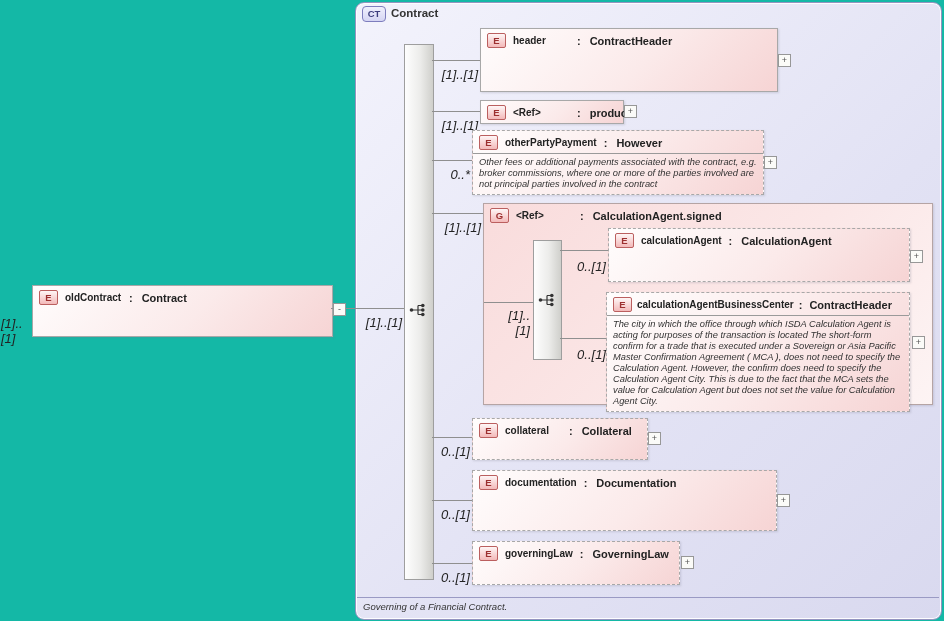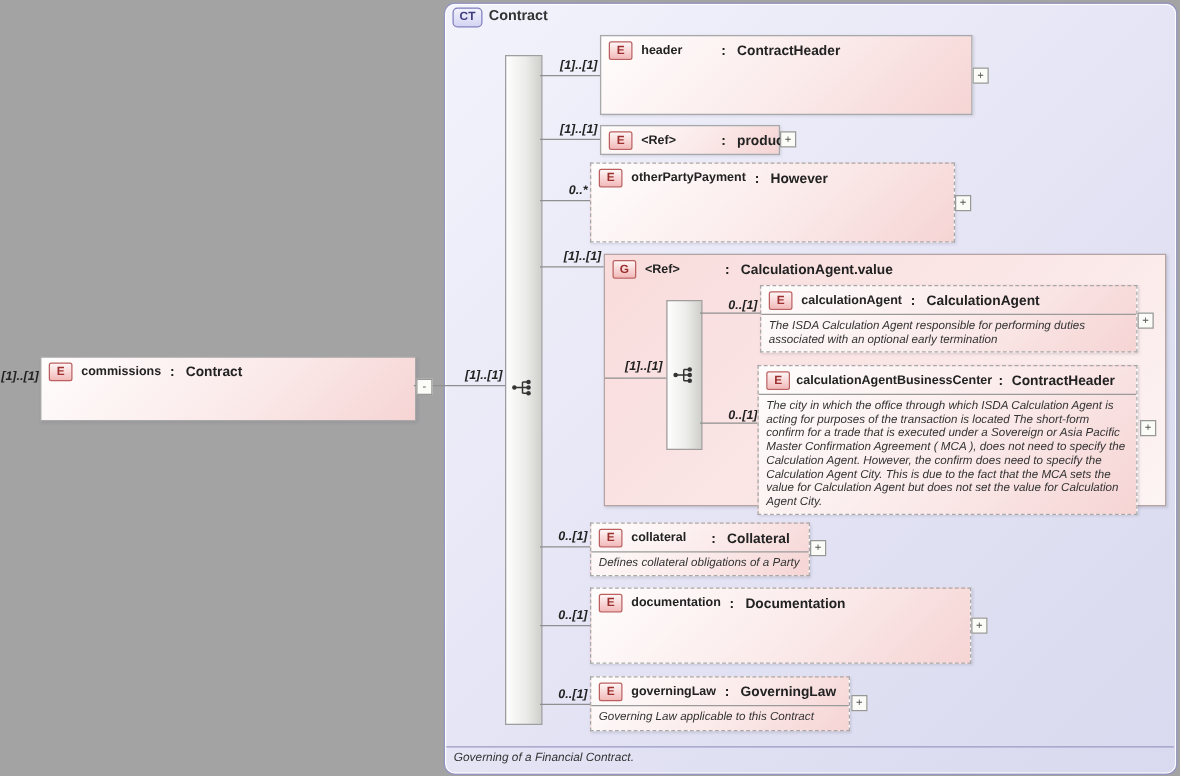--- a/index.html
+++ b/index.html
@@ -1,16 +1,16 @@
 <!DOCTYPE html>
 <html><head>
 <meta charset="utf-8">
 <style>
   html,body{margin:0;padding:0;background:#fff;}
-  #stage{position:relative;width:944px;height:621px;font-family:"Liberation Sans",sans-serif;overflow:hidden;background:#a3a3a3;}
+  #stage{position:relative;width:944px;height:621px;font-family:"Liberation Sans",sans-serif;overflow:hidden;background:#14b8a6;}
 
   
   .ct-container{position:absolute;left:355px;top:2px;width:585px;height:616px;
     background:linear-gradient(135deg,#f3f3fc 0%,#e2e2f4 60%,#d9d9ef 100%);
     border:1px solid #9494c0;border-radius:9px;box-shadow:inset 0 0 0 1px #fdfdff;}
 
   .ct-badge{position:absolute;left:362px;top:6px;width:22px;height:14px;border:1px solid #7d7dbd;border-radius:4px;
     background:linear-gradient(#f0f0fd,#d5d5f3);color:#3d3d7d;font-size:9.5px;font-weight:bold;text-align:center;line-height:14px;}
   .ct-title{position:absolute;left:391px;top:7px;font-size:11.5px;font-weight:bold;color:#333;}
 
@@ -18,21 +18,21 @@
   .footer-text{position:absolute;left:363px;top:601px;font-size:9.5px;font-style:italic;color:#333;}
 
   
   .bar{position:absolute;background:linear-gradient(to right,#fefefe 0%,#ececea 55%,#cfcfcb 100%);border:1px solid #9e9e9e;}
   .seq-icon{position:absolute;}
 
   
   .hline{position:absolute;height:1px;background:#8f8f8f;}
 
   
-  .card{position:absolute;font-size:10px;font-weight:bold;font-style:italic;color:#222;text-align:right;}
+  .card{position:absolute;font-size:13px;font-weight:normal;font-style:italic;color:#222;text-align:right;margin-top:20px;}
   .card.left-align{text-align:left;}
 
   
   .ebox{position:absolute;background:linear-gradient(135deg,#fffdfd 0%,#fbeaea 55%,#f6d4d4 100%);
     border:1px solid #a8a8a8;box-shadow:1px 1px 2px rgba(120,120,140,.25);}
   .ebox.dashed{border-style:dashed;}
   .trow{display:flex;align-items:center;gap:7px;padding:4px 6px 3px 6px;white-space:nowrap;}
   .badge{width:17px;height:13px;flex:0 0 17px;border:1px solid #bb5f5f;border-radius:2px;
     background:linear-gradient(#fef6f6,#f3b9b9);color:#9c2f2f;font-size:9.5px;font-weight:bold;text-align:center;line-height:13px;}
   .ename{font-size:10px;font-weight:bold;color:#222;min-width:57px;}
@@ -57,21 +57,21 @@
   <div class="ct-container"></div>
   <div class="ct-badge">CT</div>
   <div class="ct-title">Contract</div>
   <div class="footer-line"></div>
   <div class="footer-text">Governing of a Financial Contract.</div>
 
   <div class="card left-align" style="left:1px;top:296px;width:30px;">[1]..[1]</div>
   <div class="ebox" style="left:32px;top:285px;width:299px;min-height:50px;">
     <div class="trow">
       <span class="badge">E</span>
-      <span class="ename">commissions</span>
+      <span class="ename">oldContract</span>
       <span class="sep">:</span>
       <span class="etype">Contract</span>
     </div>
   </div>
   <div class="hline" style="left:331px;top:308px;width:73px;"></div>
   <div class="pm" style="left:333px;top:303px;">-</div>
   <div class="card" style="left:360px;top:295px;width:42px;">[1]..[1]</div>
 
   <div class="bar" style="left:404px;top:44px;width:28px;height:534px;"></div>
   <svg class="seq-icon" style="left:408px;top:302px;" width="20" height="16" viewBox="0 0 20 16">
@@ -108,31 +108,32 @@
 
   <div class="hline" style="left:432px;top:160px;width:40px;"></div>
   <div class="card" style="left:436px;top:147px;width:34px;">0..*</div>
   <div class="ebox dashed" style="left:472px;top:130px;width:290px;min-height:62px;">
     <div class="trow">
       <span class="badge">E</span>
       <span class="ename">otherPartyPayment</span>
       <span class="sep">:</span>
       <span class="etype">However</span>
     </div>
+    <div class="edesc">Other fees or additional payments associated with the contract, e.g. broker commissions, where one or more of the parties involved are not principal parties involved in the contract</div>
   </div>
   <div class="pm" style="left:764px;top:156px;">+</div>
 
   <div class="hline" style="left:432px;top:213px;width:51px;"></div>
   <div class="card" style="left:436px;top:200px;width:45px;">[1]..[1]</div>
   <div class="gbox">
     <div class="trow">
       <span class="badge">G</span>
       <span class="ename">&lt;Ref&gt;</span>
       <span class="sep">:</span>
-      <span class="etype">CalculationAgent.value</span>
+      <span class="etype">CalculationAgent.signed</span>
     </div>
   </div>
   <div class="hline" style="left:484px;top:302px;width:49px;"></div>
   <div class="card" style="left:494px;top:288px;width:36px;">[1]..[1]</div>
   <div class="bar" style="left:533px;top:240px;width:27px;height:118px;"></div>
   <svg class="seq-icon" style="left:537px;top:292px;" width="20" height="16" viewBox="0 0 20 16">
     <circle cx="3.5" cy="8" r="1.8" fill="#333"></circle>
     <path d="M3.5 8 H10 M10 3.5 V12.5 M10 3.5 H14 M10 8 H14 M10 12.5 H14" stroke="#333" fill="none" stroke-width="1.2"></path>
     <circle cx="14.8" cy="3.5" r="1.8" fill="#333"></circle>
       <circle cx="14.8" cy="8" r="1.8" fill="#333"></circle>
@@ -141,21 +142,20 @@
 
   <div class="hline" style="left:560px;top:250px;width:48px;"></div>
   <div class="card" style="left:572px;top:239px;width:34px;">0..[1]</div>
   <div class="ebox dashed" style="left:608px;top:228px;width:300px;min-height:52px;">
     <div class="trow">
       <span class="badge">E</span>
       <span class="ename">calculationAgent</span>
       <span class="sep">:</span>
       <span class="etype">CalculationAgent</span>
     </div>
-    <div class="edesc">The ISDA Calculation Agent responsible for performing duties associated with an optional early termination</div>
   </div>
   <div class="pm" style="left:910px;top:250px;">+</div>
 
   <div class="hline" style="left:560px;top:338px;width:46px;"></div>
   <div class="card" style="left:572px;top:327px;width:34px;">0..[1]</div>
   <div class="ebox dashed" style="left:606px;top:292px;width:302px;min-height:98px;">
     <div class="trow" style="gap:5px;">
       <span class="badge">E</span>
       <span class="ename" style="min-width:0;">calculationAgentBusinessCenter</span>
       <span class="sep">:</span>
@@ -167,21 +167,20 @@
 
   <div class="hline" style="left:432px;top:437px;width:40px;"></div>
   <div class="card" style="left:432px;top:424px;width:38px;">0..[1]</div>
   <div class="ebox dashed" style="left:472px;top:418px;width:174px;min-height:40px;">
     <div class="trow">
       <span class="badge">E</span>
       <span class="ename">collateral</span>
       <span class="sep">:</span>
       <span class="etype">Collateral</span>
     </div>
-    <div class="edesc">Defines collateral obligations of a Party</div>
   </div>
   <div class="pm" style="left:648px;top:432px;">+</div>
 
   <div class="hline" style="left:432px;top:500px;width:40px;"></div>
   <div class="card" style="left:432px;top:487px;width:38px;">0..[1]</div>
   <div class="ebox dashed" style="left:472px;top:470px;width:303px;min-height:59px;">
     <div class="trow">
       <span class="badge">E</span>
       <span class="ename">documentation</span>
       <span class="sep">:</span>
@@ -192,17 +191,16 @@
 
   <div class="hline" style="left:432px;top:563px;width:40px;"></div>
   <div class="card" style="left:432px;top:550px;width:38px;">0..[1]</div>
   <div class="ebox dashed" style="left:472px;top:541px;width:206px;min-height:42px;">
     <div class="trow">
       <span class="badge">E</span>
       <span class="ename">governingLaw</span>
       <span class="sep">:</span>
       <span class="etype">GoverningLaw</span>
     </div>
-    <div class="edesc">Governing Law applicable to this Contract</div>
   </div>
   <div class="pm" style="left:681px;top:556px;">+</div>
 
 </div>
 
 </body></html>

